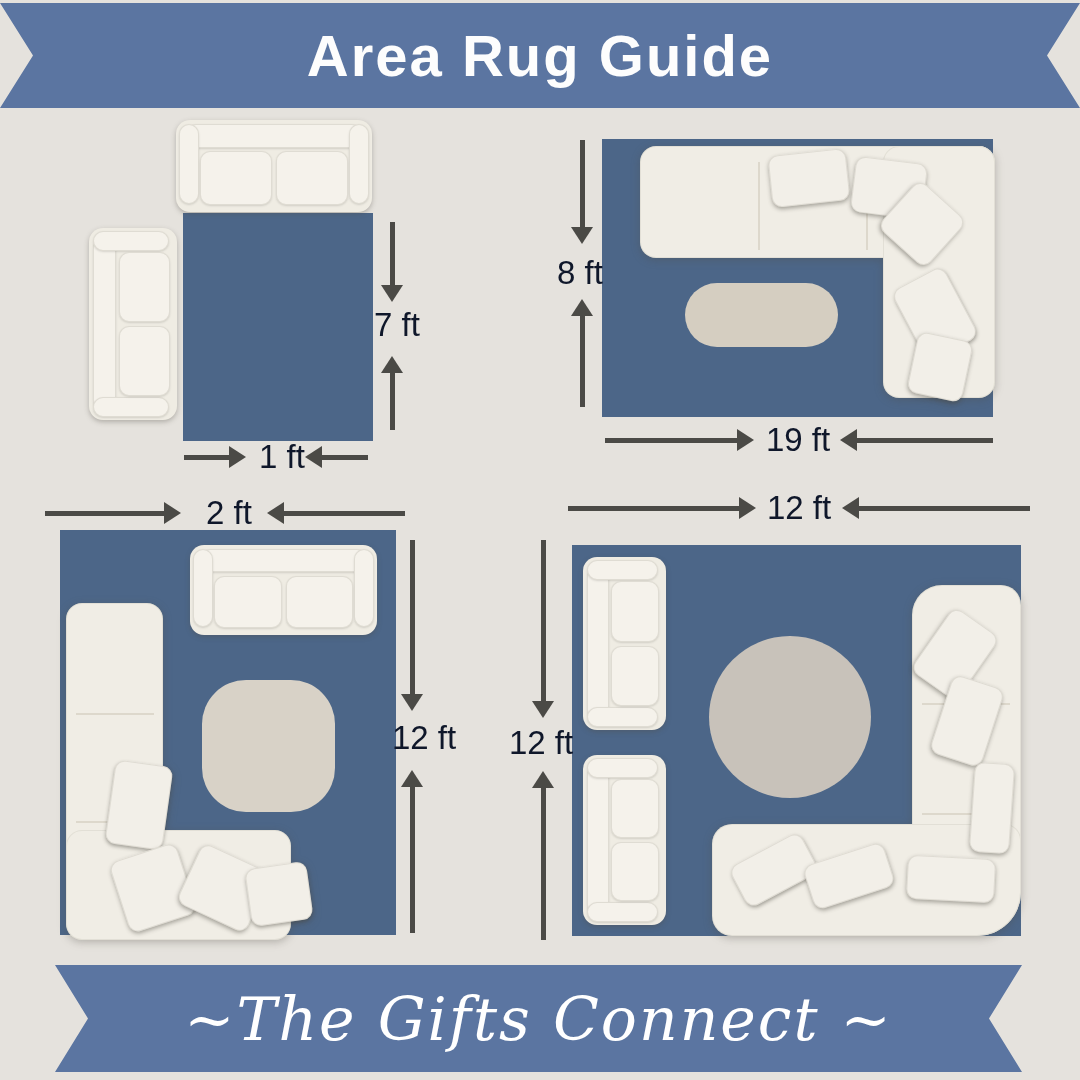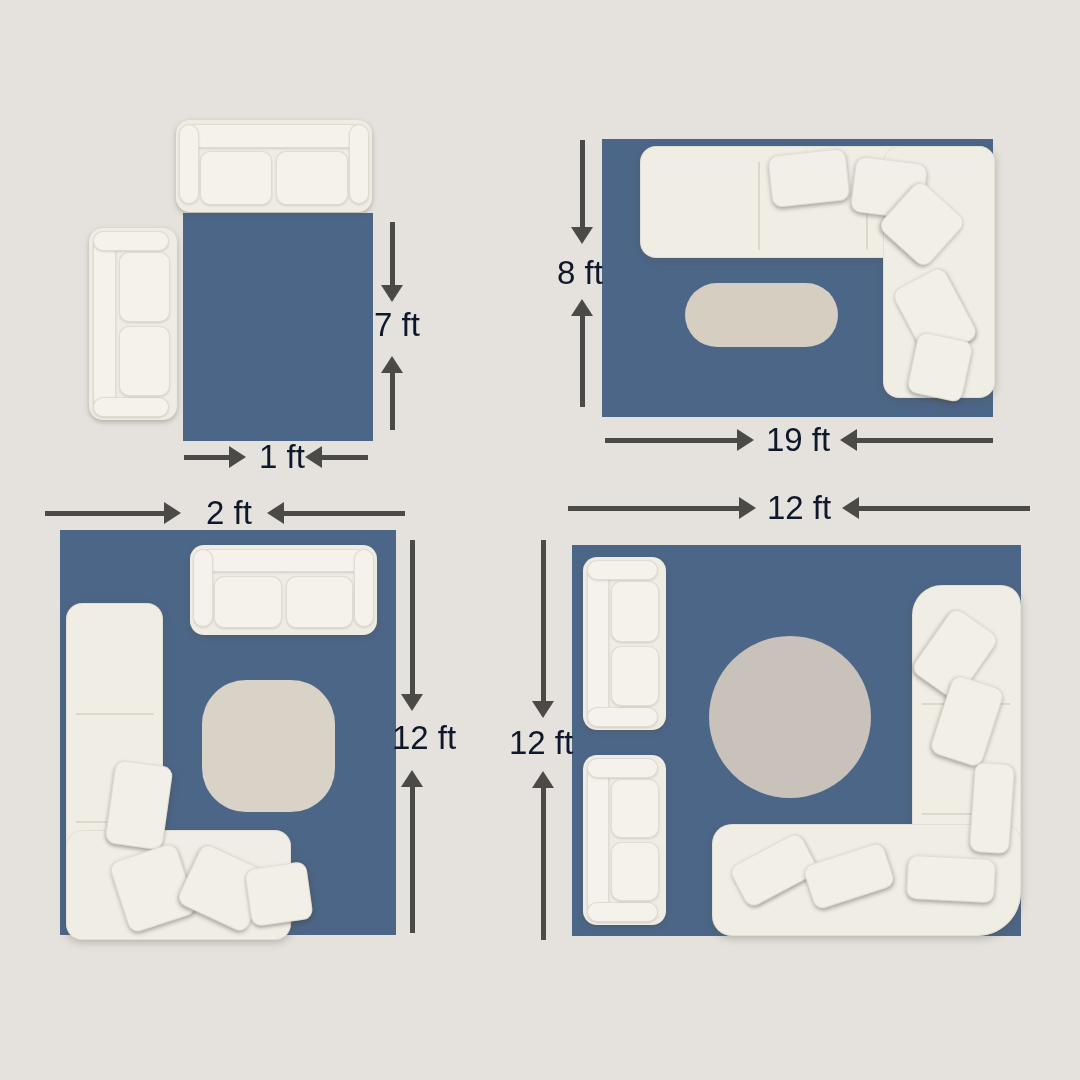--- a/index.html
+++ b/index.html
@@ -60,20 +60,23 @@
   .seam-v { position:absolute; width:2px;  background:#ddd8cc; }
   .seam-h { position:absolute; height:2px; background:#ddd8cc; }
   .pillow { position:absolute; background:#f2efe8; border-radius:10px;
             box-shadow:0 2px 4px rgba(70,68,60,.45), inset 0 0 0 1px rgba(150,145,130,.2); }
 </style>
 </head>
 <body>
 
 <div id="canvas">
 
+  <div class="ribbon" id="top-ribbon">
+    <span class="ttl">Area Rug Guide</span>
+  </div>
 
   <div>
     <div class="rug" style="left:183px;top:213px;width:190px;height:228px"></div>
 
     <div class="sofa h" style="left:176px;top:120px;width:196px;height:92px">
       <div class="backrest"></div>
       <div class="arm-left"></div>
       <div class="arm-right"></div>
       <div class="seat-1"></div>
       <div class="seat-2"></div>
@@ -205,14 +208,17 @@
       <div class="pillow" style="left:195px;top:272px;width:88px;height:44px;transform:rotate(3deg)"></div>
     </div>
 
     <div class="shaft-v" style="left:541px;top:540px;height:161px"></div>
     <div class="head head-down" style="left:532px;top:701px"></div>
     <span class="dim" style="left:541px;top:724px">12 ft</span>
     <div class="head head-up" style="left:532px;top:771px"></div>
     <div class="shaft-v" style="left:541px;top:788px;height:152px"></div>
   </div>
 
+  <div class="ribbon" id="bottom-ribbon">
+    <span class="brand">~The Gifts Connect ~</span>
+  </div>
 
 </div>
 
 </body></html>

